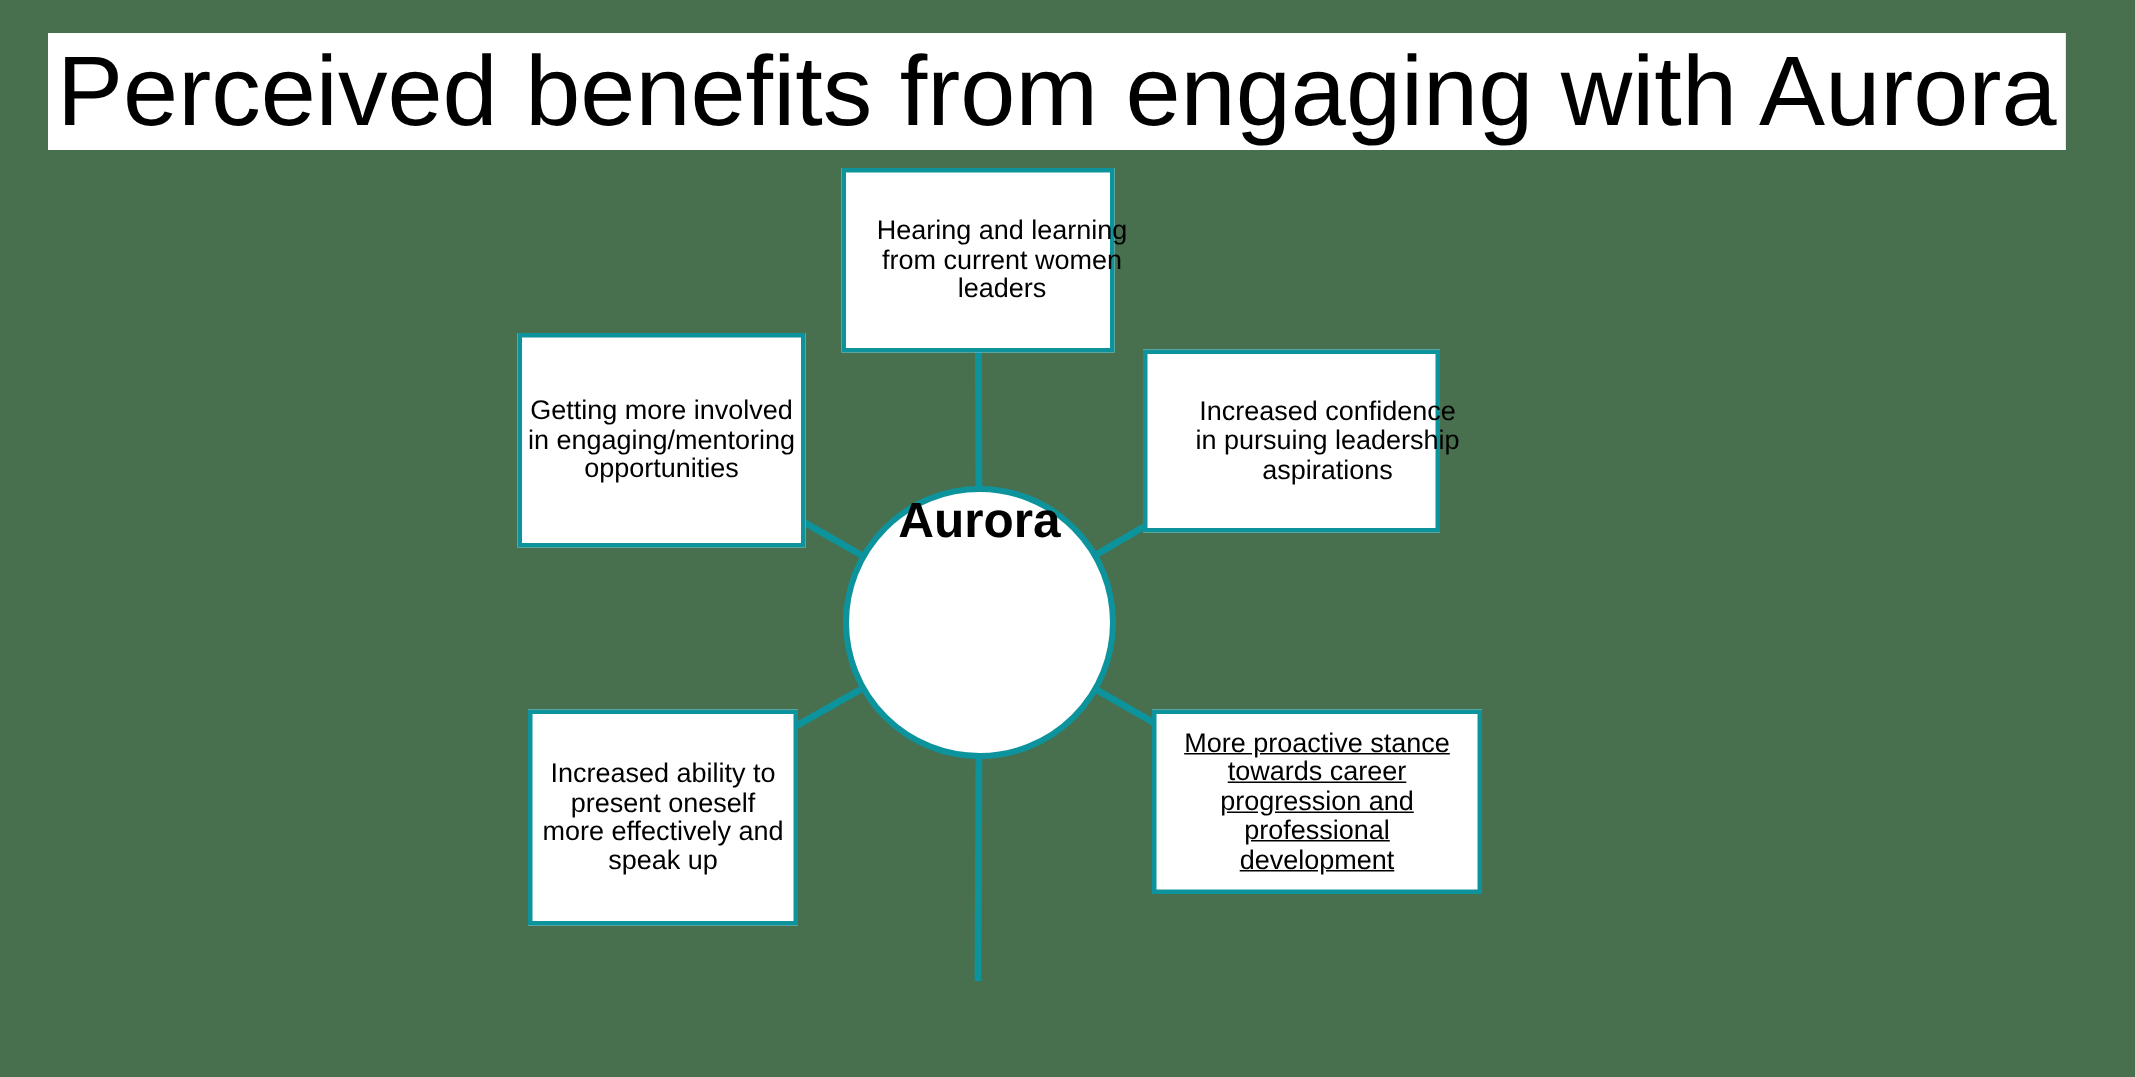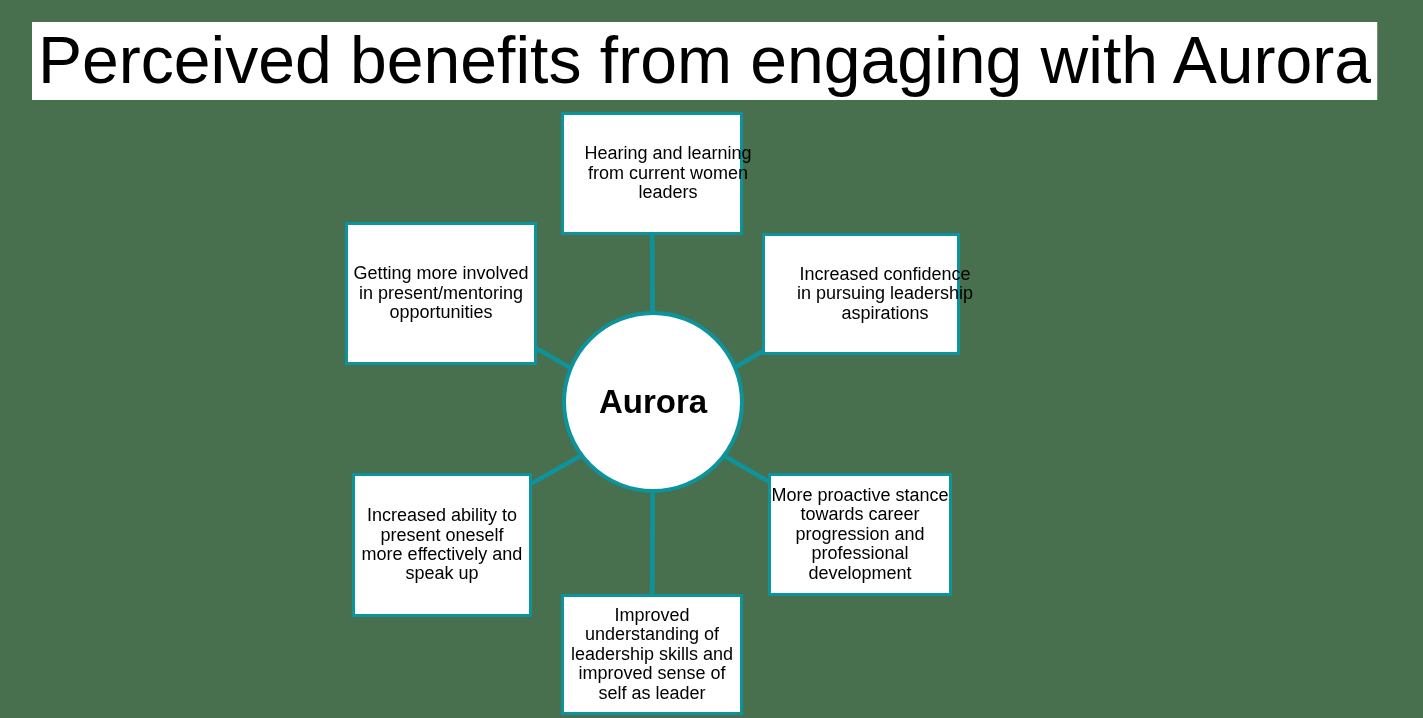--- a/index.html
+++ b/index.html
@@ -56,34 +56,33 @@
     white-space: pre;
     text-align: center;
     font-size: 18px;
     line-height: 1.08;
     color: var(--text, #000000);
   }
   .box-top         { left: 561px; top: 112px; width: 182px; height: 123px; padding-left: 32px; }
   .box-upper-left  { left: 345px; top: 222px; width: 192px; height: 143px; }
   .box-upper-right { left: 762px; top: 233px; width: 198px; height: 122px; padding-left: 48px; }
   .box-lower-left  { left: 352px; top: 473px; width: 180px; height: 144px; }
-  .box-lower-right { left: 768px; top: 473px; width: 184px; height: 123px; }
+  .box-lower-right { left: 768px; top: 473px; width: 220px; height: 123px; text-decoration: underline; }
   .box-bottom      { left: 561px; top: 594px; width: 182px; height: 121px; }
   .center-circle {
     position: absolute;
     left: 562px;
-    top: 311px;
+    top: 324px;
     width: 182px;
     height: 182px;
     box-sizing: border-box;
     background: var(--box-fill, #ffffff);
     border: 4px solid var(--accent, #0D939C);
     border-radius: 50%;
     display: flex;
-    align-items: center;
     justify-content: center;
     z-index: 2;
   }
   .center-circle .label {
     font-size: 33px;
     font-weight: bold;
     color: var(--text, #000000);
   }
 </style>
 </head>
@@ -103,21 +102,21 @@
   </svg>
 
   <div class="node box-top">
     <span class="label">Hearing and learning
 from current women
 leaders</span>
   </div>
 
   <div class="node box-upper-left">
     <span class="label">Getting more involved
-in present/mentoring
+in engaging/mentoring
 opportunities</span>
   </div>
 
   <div class="node box-upper-right">
     <span class="label">Increased confidence
 in pursuing leadership
 aspirations</span>
   </div>
 
   <div class="node box-lower-left">
@@ -128,25 +127,18 @@
   </div>
 
   <div class="node box-lower-right">
     <span class="label">More proactive stance
 towards career
 progression and
 professional
 development</span>
   </div>
 
-  <div class="node box-bottom">
-    <span class="label">Improved
-understanding of
-leadership skills and
-improved sense of
-self as leader</span>
-  </div>
 
   <div class="center-circle">
     <span class="label">Aurora</span>
   </div>
 
 </div>
 
 </body></html>

